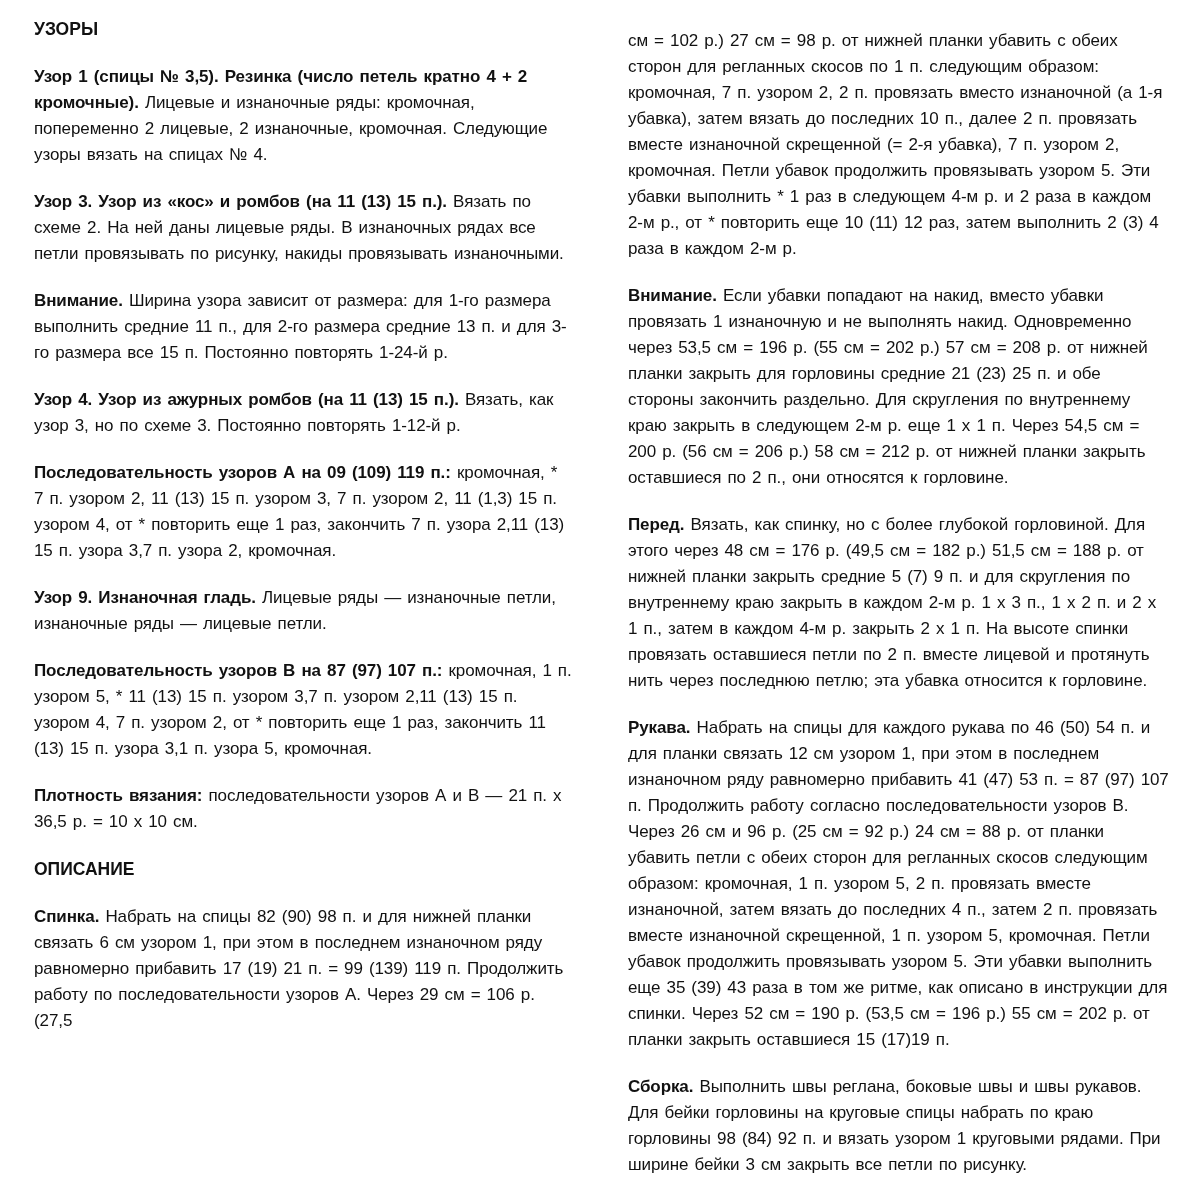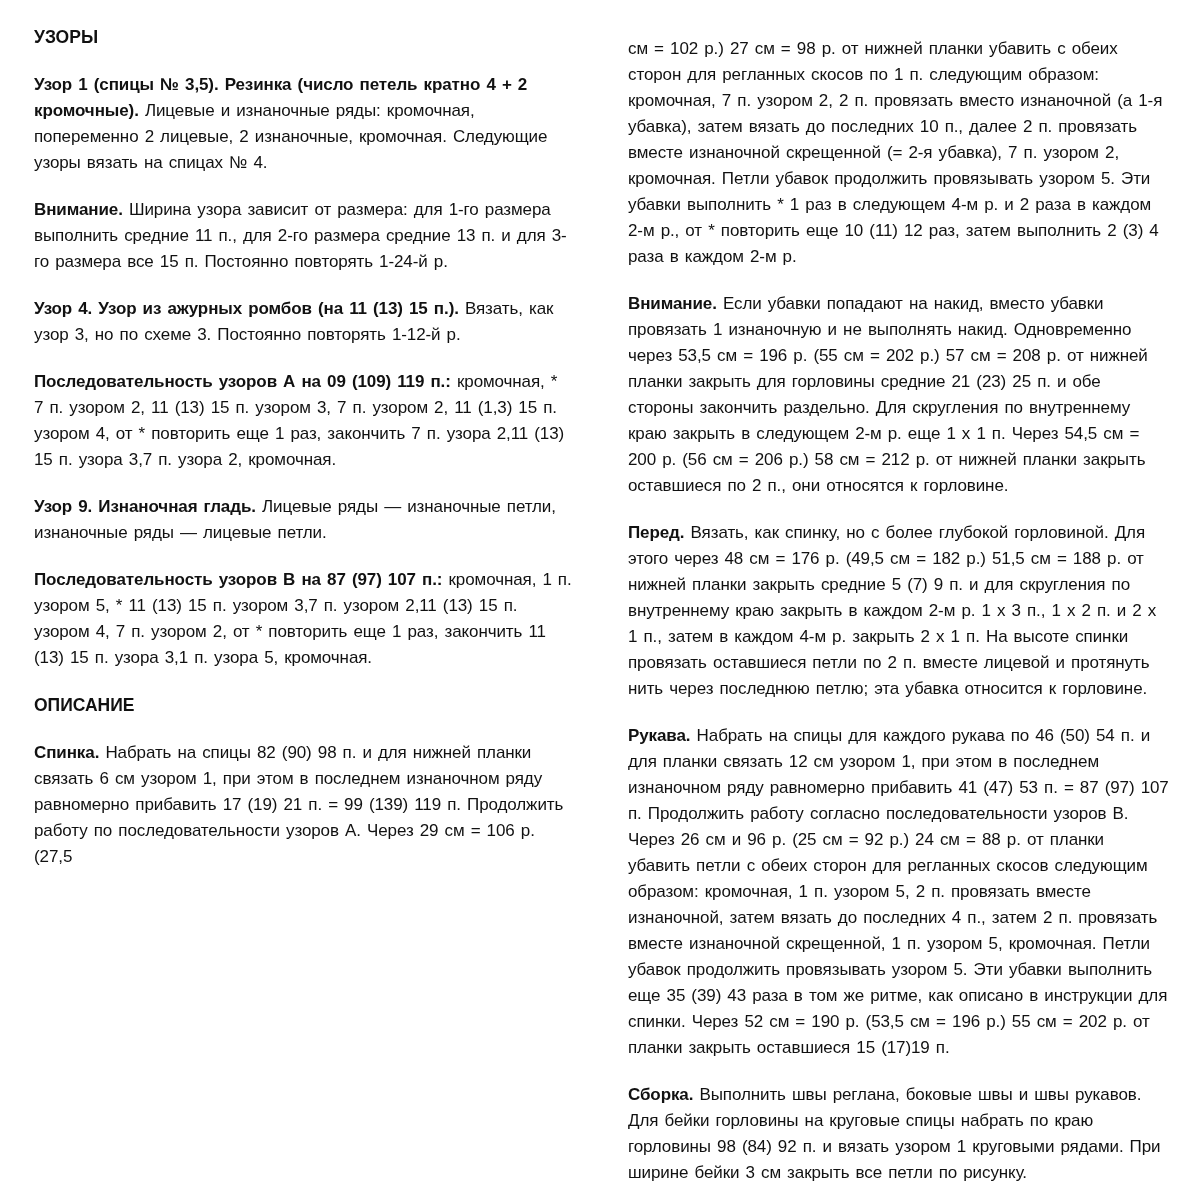--- a/index.html
+++ b/index.html
@@ -9,21 +9,21 @@
     box-sizing: border-box;
     background: #ffffff;
     color: #111111;
     font-family: "Liberation Sans", sans-serif;
     font-size: 17px;
     line-height: 26px;
     letter-spacing: -0.1px;
     word-spacing: 1.5px;
     display: flex;
     gap: 56px;
-    padding: 24px 30px 0 34px;
+    padding: 16px 30px 0 34px;
     overflow: hidden;
   }
   .col { box-sizing: border-box; }
   .col-left  { width: 540px; }
   .col-right { width: 544px; }
   h2 {
     font-size: 17.5px;
     line-height: 26px;
     font-weight: bold;
     margin: 0 0 22px 0;
@@ -37,31 +37,33 @@
 <body>
 
 <div class="page">
 
   <div class="col col-left">
     <h2>УЗОРЫ</h2>
 
     <p><b class="lead">Узор 1 (спицы № 3,5). Резинка (число петель кратно 4 + 2 кромочные).</b> <span>Лицевые и изнаночные ряды: кромочная, попеременно 2 лицевые, 2 изнаночные, кромочная. Следующие узоры вязать на спицах № 4.</span></p>
 
 
+    <p><b class="lead">Узор 3. Узор из «кос» и ромбов (на 11 (13) 15 п.).</b> <span>Вязать по схеме 2. На ней даны лицевые ряды. В изнаночных рядах все петли провязывать по рисунку, накиды провязывать изнаночными.</span></p>
 
     <p><b class="lead">Внимание.</b> <span>Ширина узора зависит от размера: для 1-го размера выполнить средние 11 п., для 2-го размера средние 13 п. и для 3-го размера все 15 п. Постоянно повторять 1-24-й р.</span></p>
 
     <p><b class="lead">Узор 4. Узор из ажурных ромбов (на 11 (13) 15 п.).</b> <span>Вязать, как узор 3, но по схеме 3. Постоянно повторять 1-12-й р.</span></p>
 
     <p><b class="lead">Последовательность узоров А на 09 (109) 119 п.:</b> <span>кромочная, * 7 п. узором 2, 11 (13) 15 п. узором 3, 7 п. узором 2, 11 (1,3) 15 п. узором 4, от * повторить еще 1 раз, закончить 7 п. узора 2,11 (13) 15 п. узора 3,7 п. узора 2, кромочная.</span></p>
 
     <p><b class="lead">Узор 9. Изнаночная гладь.</b> <span>Лицевые ряды — изнаночные петли, изнаночные ряды — лицевые петли.</span></p>
 
     <p><b class="lead">Последовательность узоров В на 87 (97) 107 п.:</b> <span>кромочная, 1 п. узором 5, * 11 (13) 15 п. узором 3,7 п. узором 2,11 (13) 15 п. узором 4, 7 п. узором 2, от * повторить еще 1 раз, закончить 11 (13) 15 п. узора 3,1 п. узора 5, кромочная.</span></p>
 
+    <p><b class="lead">Плотность вязания:</b> <span>последовательности узоров А и В — 21 п. х 36,5 р. = 10 х 10 см.</span></p>
 
     <h2>ОПИСАНИЕ</h2>
 
     <p><b class="lead">Спинка.</b> <span>Набрать на спицы 82 (90) 98 п. и для нижней планки связать 6 см узором 1, при этом в последнем изнаночном ряду равномерно прибавить 17 (19) 21 п. = 99 (139) 119 п. Продолжить работу по последовательности узоров А. Через 29 см = 106 р. (27,5</span></p>
   </div>
 
   <div class="col col-right">
     <p><b class="lead"></b> <span>см = 102 р.) 27 см = 98 р. от нижней планки убавить с обеих сторон для регланных скосов по 1 п. следующим образом: кромочная, 7 п. узором 2, 2 п. провязать вместо изнаночной (а 1-я убавка), затем вязать до последних 10 п., далее 2 п. провязать вместе изнаночной скрещенной (= 2-я убавка), 7 п. узором 2, кромочная. Петли убавок продолжить провязывать узором 5. Эти убавки выполнить * 1 раз в следующем 4-м р. и 2 раза в каждом 2-м р., от * повторить еще 10 (11) 12 раз, затем выполнить 2 (3) 4 раза в каждом 2-м р.</span></p>
 
     <p><b class="lead">Внимание.</b> <span>Если убавки попадают на накид, вместо убавки провязать 1 изнаночную и не выполнять накид. Одновременно через 53,5 см = 196 р. (55 см = 202 р.) 57 см = 208 р. от нижней планки закрыть для горловины средние 21 (23) 25 п. и обе стороны закончить раздельно. Для скругления по внутреннему краю закрыть в следующем 2-м р. еще 1 х 1 п. Через 54,5 см = 200 р. (56 см = 206 р.) 58 см = 212 р. от нижней планки закрыть оставшиеся по 2 п., они относятся к горловине.</span></p>

